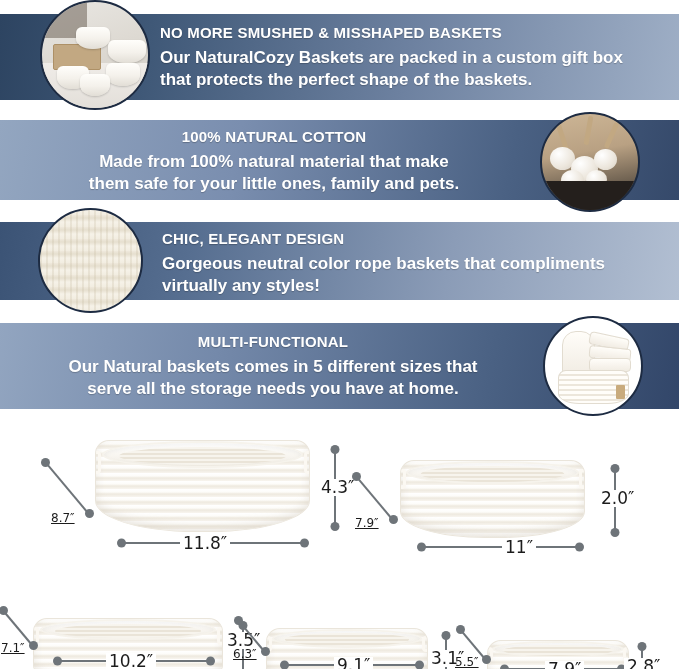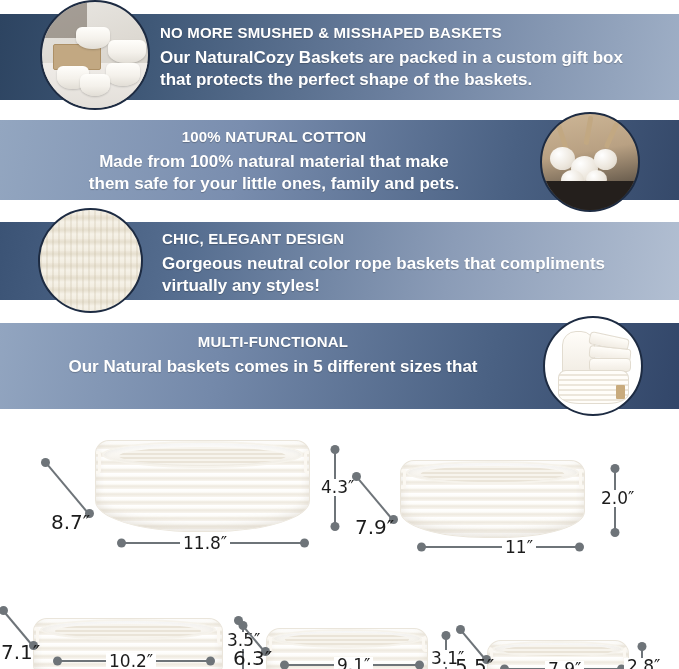--- a/index.html
+++ b/index.html
@@ -157,21 +157,21 @@
     position: absolute;
     font-family: "DejaVu Sans", sans-serif;
     font-size: 17px;
     color: #1c1c1c;
     white-space: nowrap;
     background: #ffffff;
     padding: 0 3px;
     line-height: 1;
   }
   .dim-label.v { font-size: 17px; }
-  .dim-label.d { font-size: 20px; background: transparent; }
+  .dim-label.d { font-size: 12px; background: transparent; text-decoration: underline; }
 </style>
 </head>
 <body>
 
 <section class="banner b1" style="top:14px; height:86px;">
   <div class="banner-bg"></div>
   <div class="banner-text" style="left:160px; top:10px; width:500px;">
     <div class="banner-head">NO MORE SMUSHED &amp; MISSHAPED BASKETS</div>
     <div class="banner-body">
       <div>Our NaturalCozy Baskets are packed in a custom gift box</div>
@@ -223,20 +223,21 @@
   </div>
 </section>
 <div class="circle ph-rope" style="left:38px; top:208px; width:105px; height:105px;"></div>
 
 <section class="banner b4" style="top:323px; height:86px;">
   <div class="banner-bg"></div>
   <div class="banner-text align-right" style="left:18px; top:10px; width:510px;">
     <div class="banner-head">MULTI-FUNCTIONAL</div>
     <div class="banner-body">
       <div>Our Natural baskets comes in 5 different sizes that</div>
+      <div>serve all the storage needs you have at home.</div>
     </div>
   </div>
 </section>
 <div class="circle ph-stack" style="left:543px; top:316px; width:100px; height:100px;">
   <div class="bk" style="left:18%;top:14%;width:34%;height:46%;border-radius:14px 14px 6px 6px;"></div>
   <div class="bk" style="left:46%;top:18%;width:42%;height:14%;border-radius:4px;transform:rotate(12deg);"></div>
   <div class="bk" style="left:46%;top:30%;width:44%;height:14%;border-radius:4px;transform:rotate(6deg);"></div>
   <div class="bk" style="left:46%;top:42%;width:44%;height:14%;border-radius:4px;"></div>
   <div class="bk" style="left:14%;top:54%;width:74%;height:36%;border-radius:8px 8px 30% 30%;
               background:repeating-linear-gradient(180deg,#fffdf9 0 3px,#ece6db 3px 5px);"></div>

